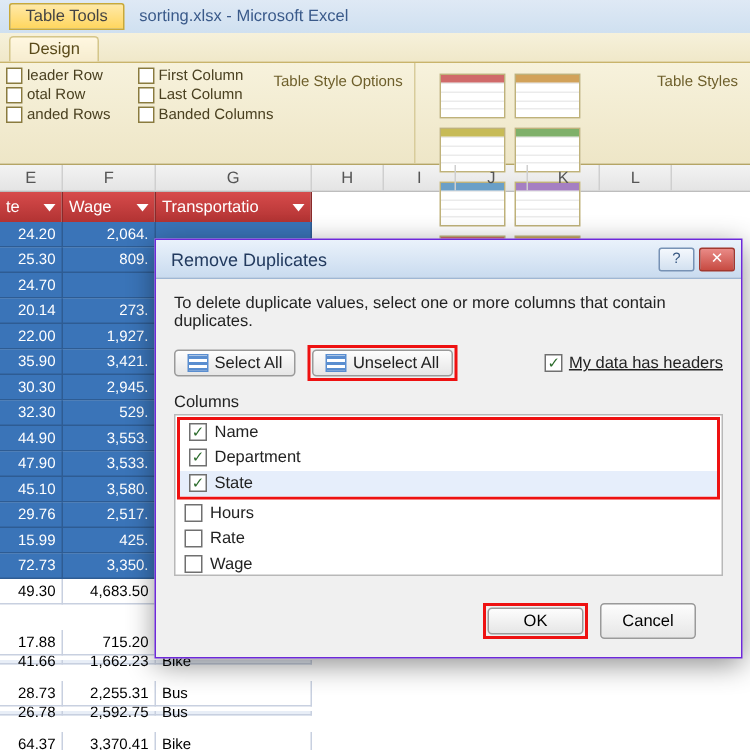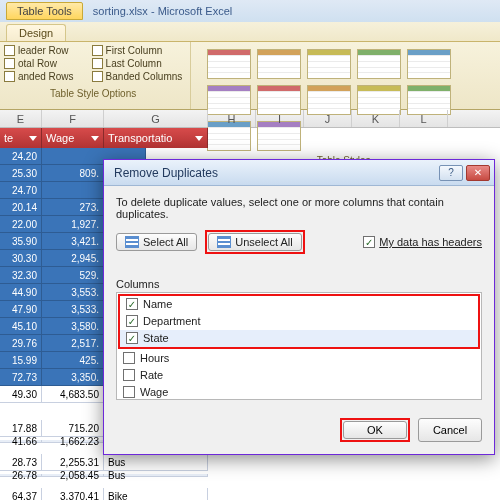--- a/index.html
+++ b/index.html
@@ -7,21 +7,21 @@
 
 
 .titlebar { height: 22px; background: linear-gradient(#dfe9f5,#cfe0f0); display: flex; align-items: center; font-size: 11px; color: #444; padding-left: 6px; }
 .titlebar .tabtools { background: linear-gradient(#ffe9a8,#ffd65e); padding: 2px 10px; border: 1px solid #c9a938; border-radius: 2px 2px 0 0; margin-right: 10px; font-weight: 500; }
 .titlebar .fname { color: #3a5a8a; }
 
 
 .ribbontabs { height: 20px; background: linear-gradient(#f6f1db,#f0e8c9); border-bottom: 1px solid #c9b46b; display: flex; align-items: flex-end; padding-left: 6px; }
 .ribbontabs .tab { font-size: 11px; color: #5a4a1a; padding: 2px 12px; background: linear-gradient(#fff7e0,#f6eccf); border: 1px solid #d5c68a; border-bottom: none; border-radius: 3px 3px 0 0; }
 .ribbon { height: 68px; background: linear-gradient(#f7f2dc,#eee6c7); border-bottom: 1px solid #b5a565; display: flex; }
-.group { border-right: 1px solid #d8cc9b; padding: 3px 8px 0 4px; display: flex; flex-direction: column; }
+.group { border-right: 1px solid #d8cc9b; padding: 3px 8px 0 4px; display: flex; flex-direction: row; }
 .checks { display: flex; gap: 18px; }
 .checks .col div { font-size: 10px; color: #4a4020; display: flex; align-items: center; gap: 3px; margin-bottom: 2px; }
 .chk { width: 11px; height: 11px; border: 1px solid #8a7b3e; background: #fff; display: inline-block; }
 .grouplabel { font-size: 10px; color: #6e5f2b; text-align: center; margin-top: 4px; }
 .styles { display: flex; gap: 6px; padding: 4px 6px 0 12px; flex: 1; flex-wrap: wrap; align-content: flex-start; }
 .style { width: 44px; height: 30px; border: 1px solid #bfb27a; background: #fff; display: flex; flex-direction: column; }
 .style .hdr { height: 5px; }
 .style .rows { flex: 1; display: flex; flex-direction: column; }
 .style .rows div { flex: 1; border-top: 1px solid rgba(0,0,0,.08); }
 
@@ -44,32 +44,32 @@
 .row.band div { background: #e8eef7; margin-top: 37px; }
 
 
 .dialog { position: absolute; left: 103px; top: 159px; width: 392px; background: #f0f0f0; border: 1px solid #6d28d9; box-shadow: 0 4px 18px rgba(0,0,0,.45); }
 .dlg-title { height: 26px; background: linear-gradient(#eaf2fb,#c9dbef); display: flex; align-items: center; justify-content: space-between; padding: 0 4px 0 10px; font-size: 12px; color: #223a5e; border-bottom: 1px solid #9fb7d4; }
 .winbtns { display: flex; gap: 3px; }
 .winbtn { width: 24px; height: 16px; border: 1px solid #7792b5; border-radius: 2px; background: linear-gradient(#f4f8fd,#d3e1f0); font-size: 10px; text-align: center; line-height: 14px; color: #3a5a84; }
 .winbtn.close { background: linear-gradient(#e98a86,#c74b42); color: #fff; border-color: #a2382f; }
 .dlg-body { padding: 10px 12px 10px 12px; font-size: 11px; color: #222; }
 .dlg-instr { margin-bottom: 10px; }
-.dlg-btnrow { display: flex; align-items: center; gap: 8px; margin-bottom: 24px; }
+.dlg-btnrow { display: flex; align-items: center; gap: 8px; margin-bottom: 8px; }
 .btn { background: linear-gradient(#fdfdfd,#e6e6e6); border: 1px solid #9a9a9a; border-radius: 3px; padding: 2px 8px; font-size: 11px; display: flex; align-items: center; gap: 4px; cursor: pointer; }
 .btn .ico { width: 14px; height: 12px; background: repeating-linear-gradient(#5a8ed0 0 2px,#fff 2px 4px); border: 1px solid #5a8ed0; }
 .redbox { border: 2px solid #e11; padding: 1px; }
 .mdh { margin-left: auto; display: flex; align-items: center; gap: 4px; }
 .chkbox { width: 12px; height: 12px; border: 1px solid #707070; background: #fff; display: inline-flex; align-items: center; justify-content: center; font-size: 10px; color: #2a6a2a; }
 .cols-label { font-size: 11px; margin-bottom: 2px; }
 .cols-list { border: 1px solid #b8b8b8; background: #fff; height: 108px; overflow: hidden; }
 .col-item { display: flex; align-items: center; gap: 5px; padding: 2px 6px; font-size: 11px; border-bottom: 1px solid transparent; }
 .col-item.sel { background: #e6eefb; }
 .redwrap { border: 2px solid #e11; margin: 1px; }
-.dlg-footer { display: flex; justify-content: flex-end; gap: 8px; padding: 8px 12px 12px; }
+.dlg-footer { display: flex; justify-content: flex-end; gap: 8px; padding: 8px 30px 12px; }
 .dlg-footer .btn { min-width: 64px; justify-content: center; }
 </style>
 </head>
 <body>
 
 <div class="titlebar">
   <span class="tabtools">Table Tools</span>
   <span class="fname">sorting.xlsx - Microsoft Excel</span>
 </div>
 
@@ -248,20 +248,21 @@
     </div>
   <div class="cG">
       <span>Transportatio</span>
       <span class="drop"></span>
     </div>
 </div>
 
 <div class="databody" id="databody">
     <div class="row sel">
       <div class="cE num">24.20</div>
+      <div class="cF num">2,064.</div>
       <div class="cG"></div>
     </div>
     <div class="row sel">
       <div class="cE num">25.30</div>
       <div class="cF num">809.</div>
       <div class="cG"></div>
     </div>
     <div class="row sel">
       <div class="cE num">24.70</div>
       <div class="cG"></div>
@@ -331,21 +332,21 @@
       <div class="cF num">1,662.23</div>
       <div class="cG">Bike</div>
     </div>
     <div class="row">
       <div class="cE num">17.88</div>
       <div class="cF num">715.20</div>
       <div class="cG">Car</div>
     </div>
     <div class="row band">
       <div class="cE num">26.78</div>
-      <div class="cF num">2,058.45</div>
+      <div class="cF num">2,592.75</div>
       <div class="cG">Bus</div>
     </div>
     <div class="row">
       <div class="cE num">28.73</div>
       <div class="cF num">2,255.31</div>
       <div class="cG">Bus</div>
     </div>
     <div class="row band">
       <div class="cE num">16.53</div>
       <div class="cF num">1,329.01</div>

